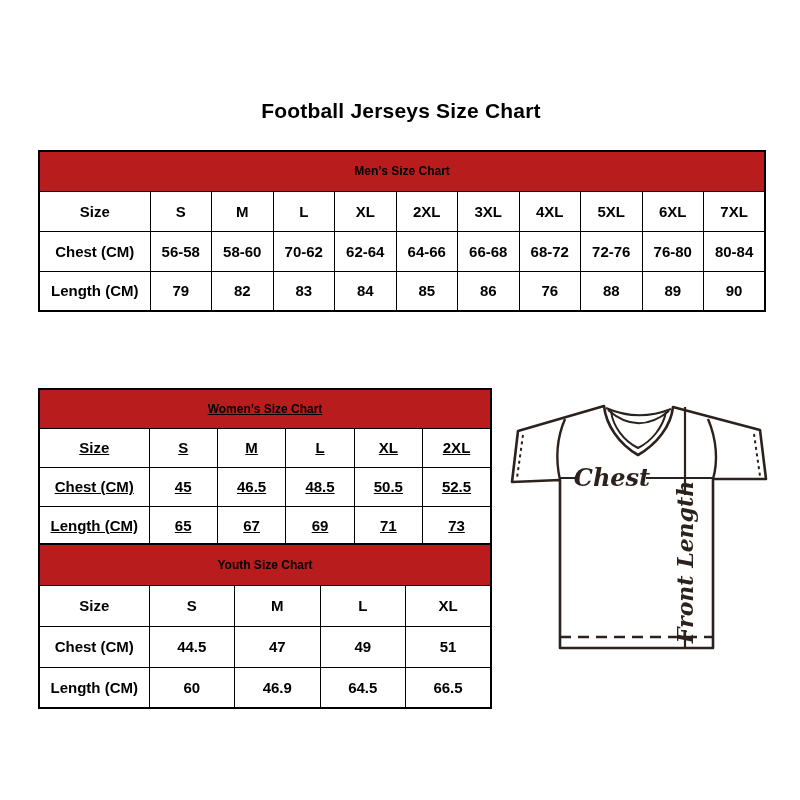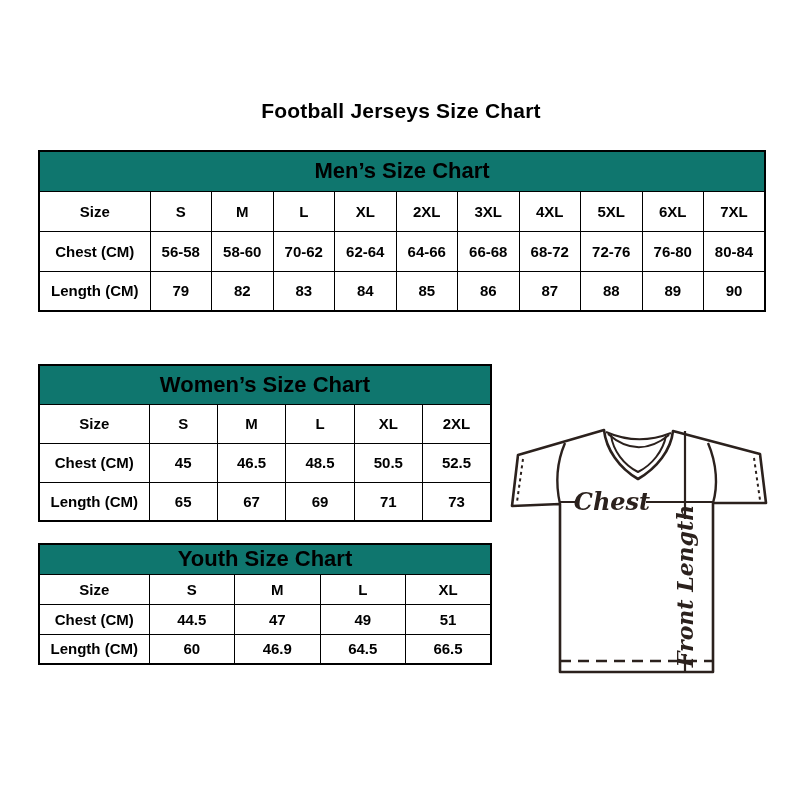--- a/index.html
+++ b/index.html
@@ -16,29 +16,29 @@
   }
   table.size-table{
     position:absolute;border-collapse:collapse;table-layout:fixed;
     background:#fff;border:2px solid #000;
   }
   table.size-table td{
     border:1.5px solid #000;text-align:center;vertical-align:middle;
     font-weight:bold;font-size:15px;padding:0;overflow:hidden;white-space:nowrap;
   }
   table.size-table td.thead{
-    background:#0f766e;font-size:22px;
+    background:#b91c1c;font-size:12px;
   }
   .t-mens{left:38px;top:150px;width:726px;}
   .t-mens tr{height:40px;}
-  .t-womens{left:38px;top:364px;width:452px;}
+  .t-womens{left:38px;top:388px;width:452px;text-decoration:underline;}
   .t-womens tr{height:39px;}
   .t-youth{left:38px;top:543px;width:452px;}
-  .t-youth tr{height:30px;}
-  .jersey-wrap{position:absolute;left:505px;top:424px;width:265px;height:256px;text-align:right;}
+  .t-youth tr{height:41px;}
+  .jersey-wrap{position:absolute;left:505px;top:400px;width:265px;height:256px;text-align:right;}
   .jersey-wrap svg{display:block;}
   .diagram-label{
     font-family:"DejaVu Serif","Liberation Serif",serif;
     font-style:italic;font-weight:bold;
   }
 </style>
 </head>
 <body>
 
 <div class="page-title">Football Jerseys Size Chart</div>
@@ -88,21 +88,21 @@
         <td>80-84</td>
       </tr>
       <tr>
         <td>Length (CM)</td>
         <td>79</td>
         <td>82</td>
         <td>83</td>
         <td>84</td>
         <td>85</td>
         <td>86</td>
-        <td>87</td>
+        <td>76</td>
         <td>88</td>
         <td>89</td>
         <td>90</td>
       </tr>
     </tbody>
 </table>
 
 <table class="size-table t-womens">
     <colgroup>
       <col style="width: 110px;">

